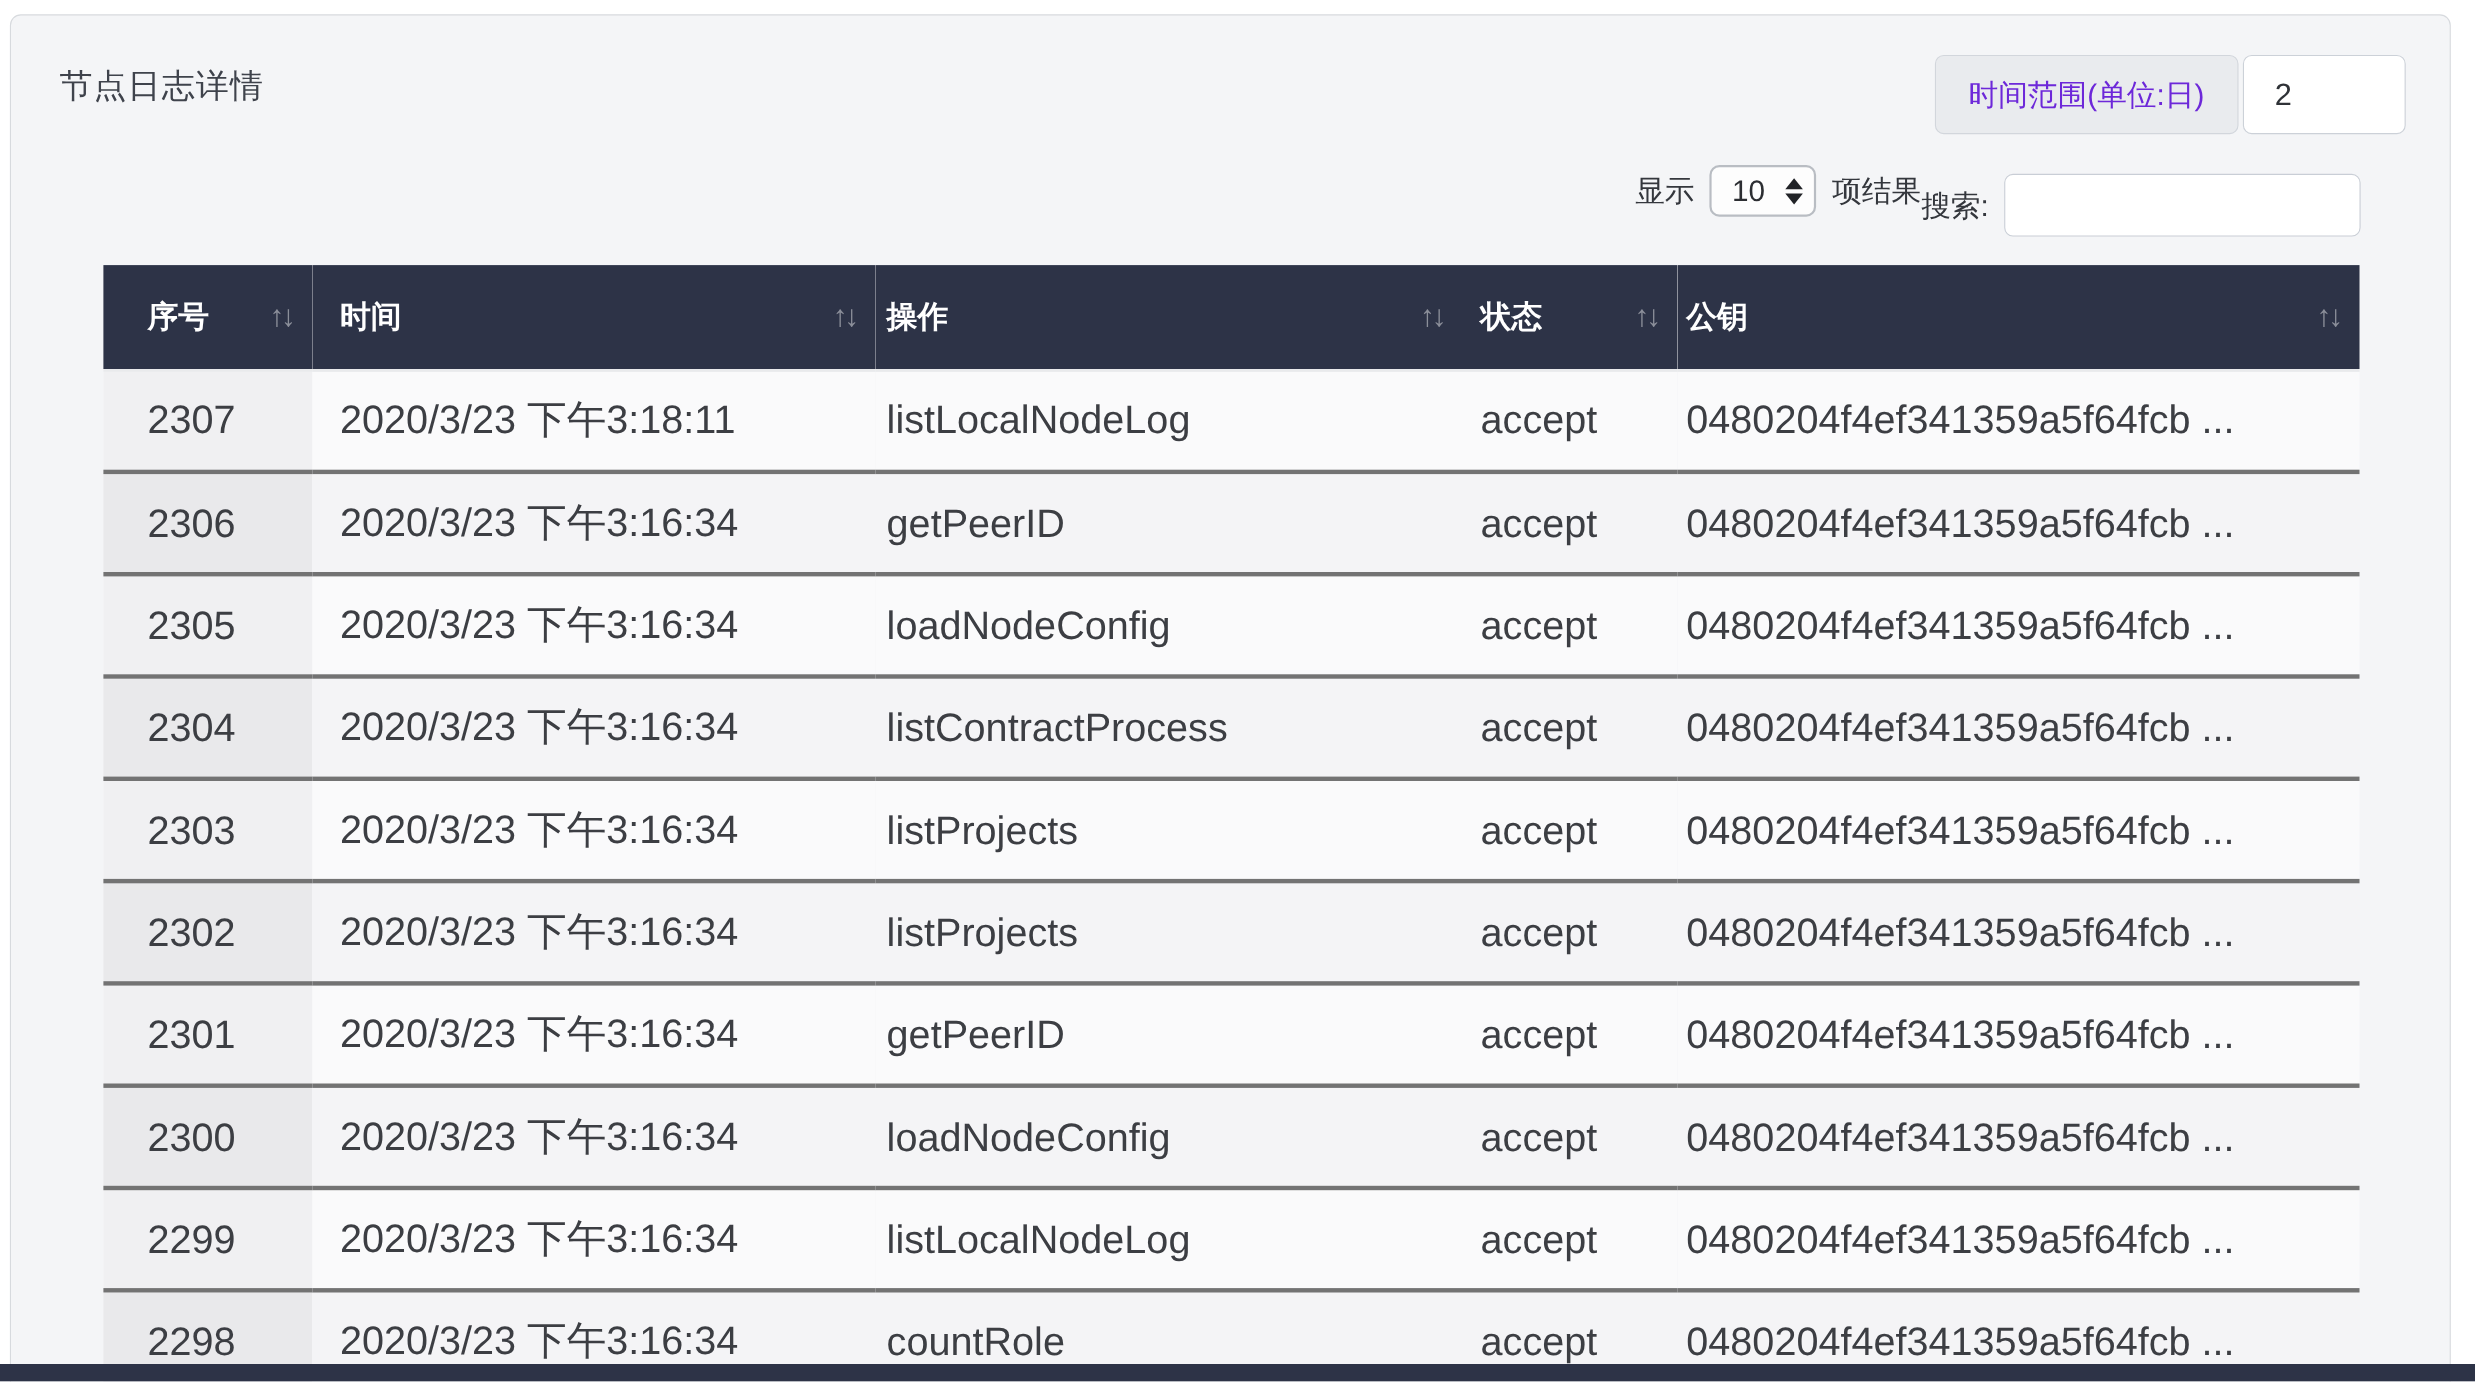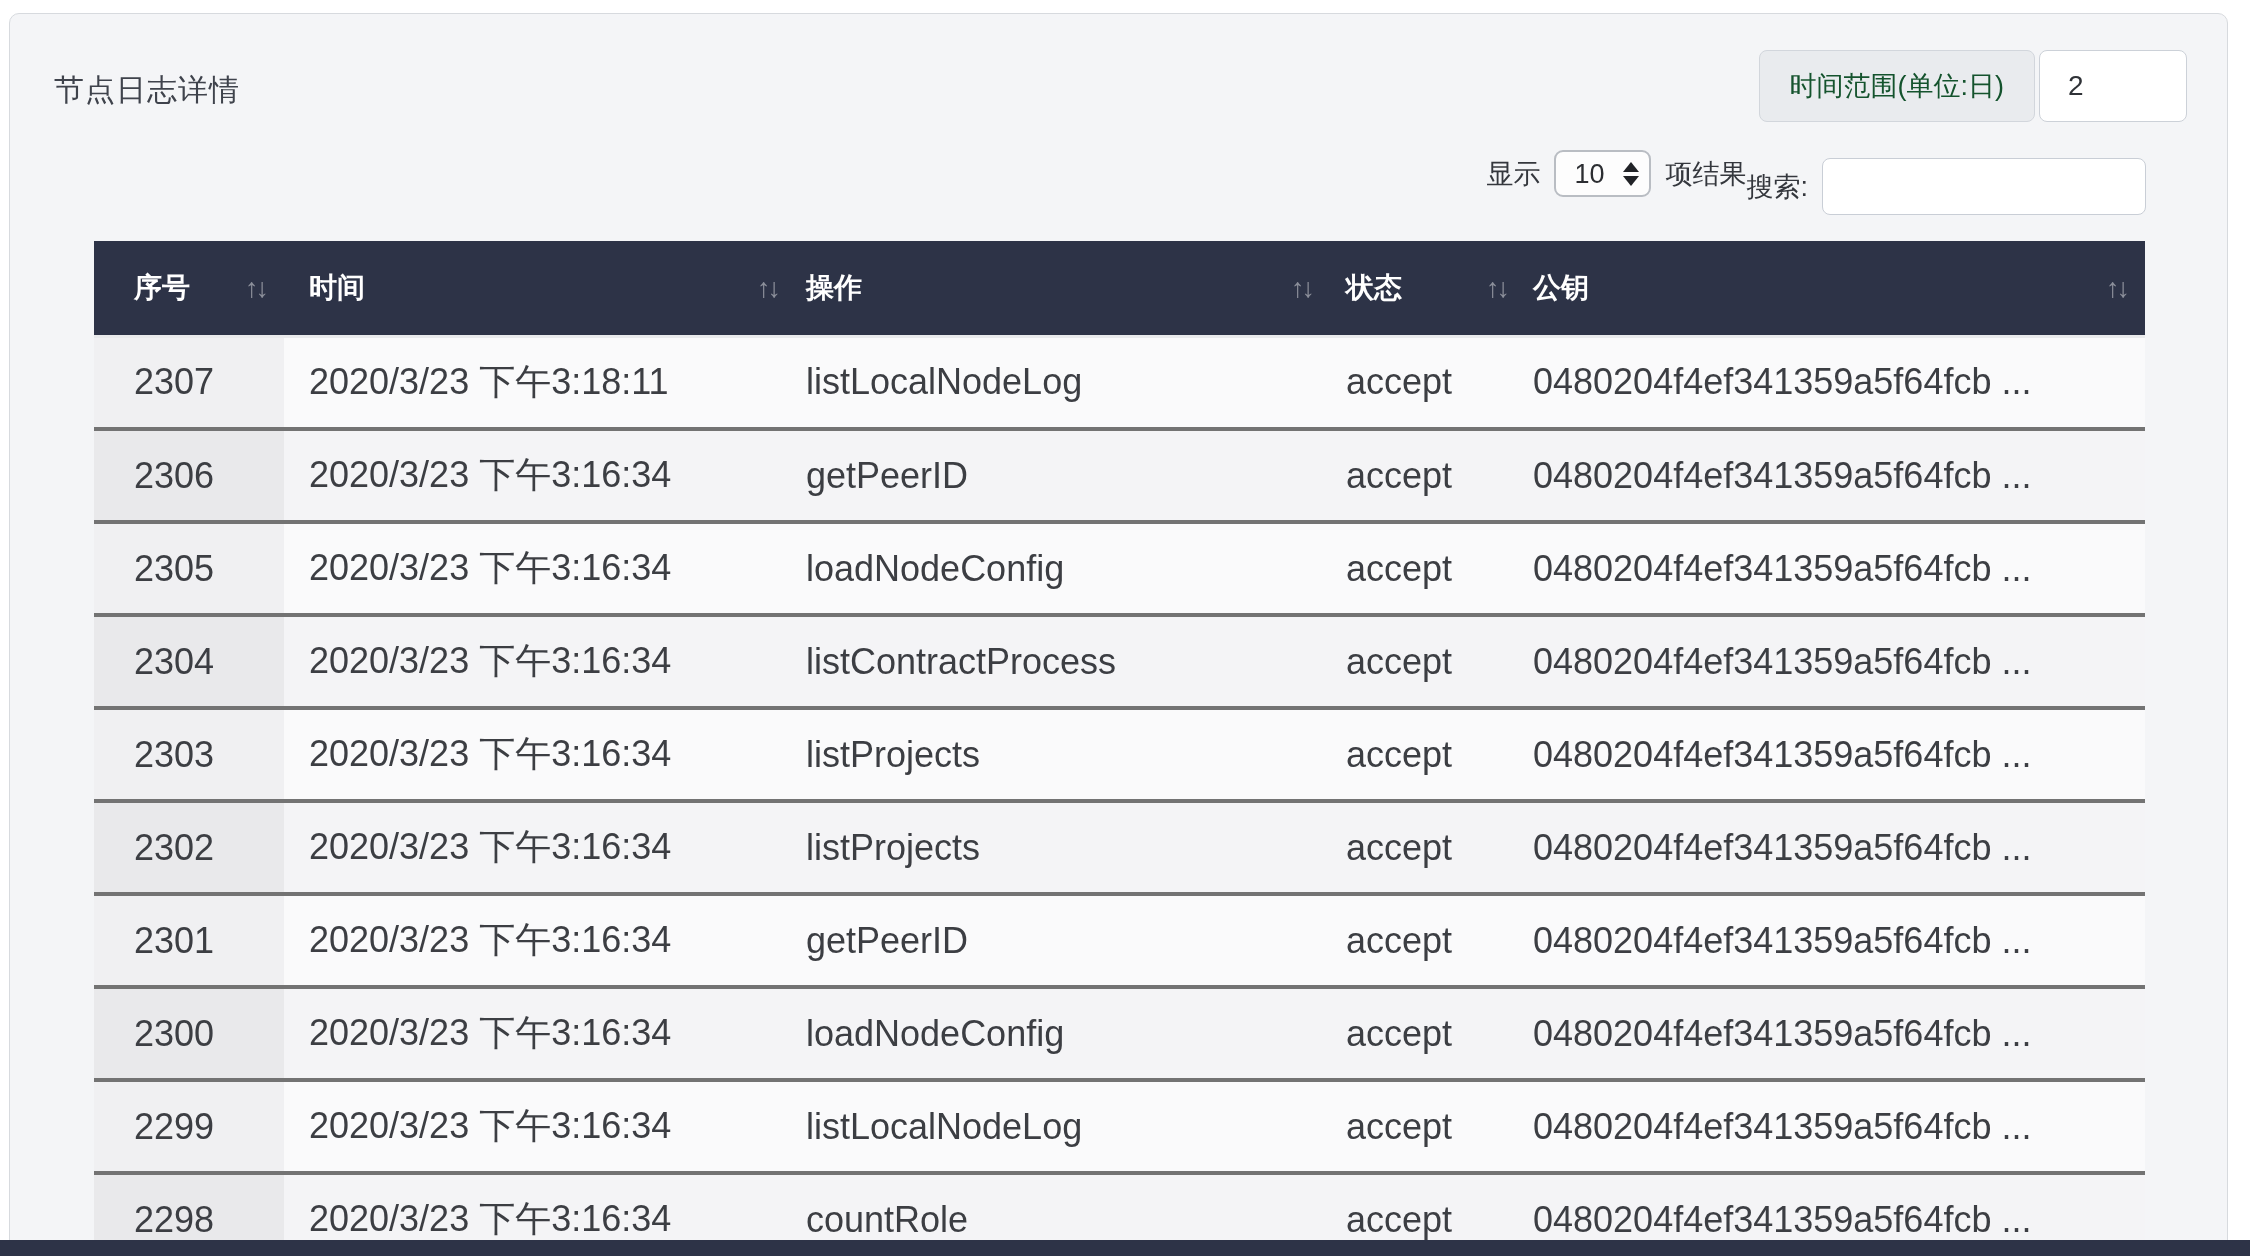--- a/index.html
+++ b/index.html
@@ -9,32 +9,32 @@
     font-family:"Liberation Sans","DejaVu Sans",sans-serif;
     color:#3c3e43;
   }
   .card{
     position:absolute;left:9px;top:13px;width:2219px;height:1380px;
     background:#f4f5f7;border:1px solid #d7dade;border-radius:10px;
     box-sizing:border-box;
   }
   
   .card-top{
-    display:flex;justify-content:space-between;align-items:center;
+    display:flex;justify-content:space-between;align-items:flex-start;
     padding:36px 40px 0 44px;
   }
   .page-title{
     margin:8px 0 0 0;font-size:30px;font-weight:400;color:#3f434c;letter-spacing:1px;
   }
   .time-range{display:flex;align-items:stretch;}
   .tr-label{
     display:inline-flex;align-items:center;justify-content:center;
     height:72px;padding:0 30px;box-sizing:border-box;
     background:#e9ebee;border:1px solid #d2d6dc;border-radius:8px;
-    font-size:27px;color:#14532d;white-space:nowrap;
+    font-size:27px;color:#6d28d9;white-space:nowrap;
   }
   .tr-input{
     width:148px;height:72px;box-sizing:border-box;margin-left:4px;
     border:1px solid #ccd1d8;border-radius:8px;background:#ffffff;
     font-size:28px;color:#2f3237;padding:0 0 0 28px;outline:none;
     font-family:inherit;
   }
   
   .controls-row{
     display:flex;justify-content:flex-end;align-items:flex-start;

